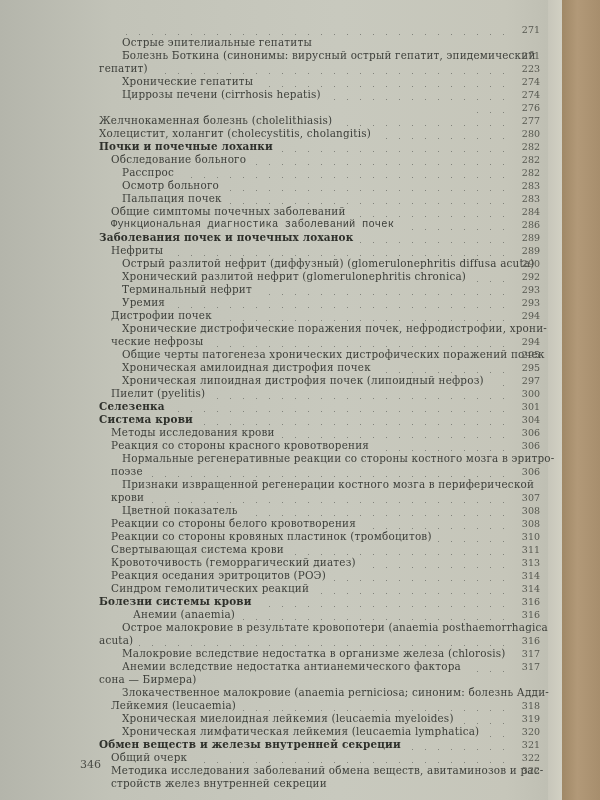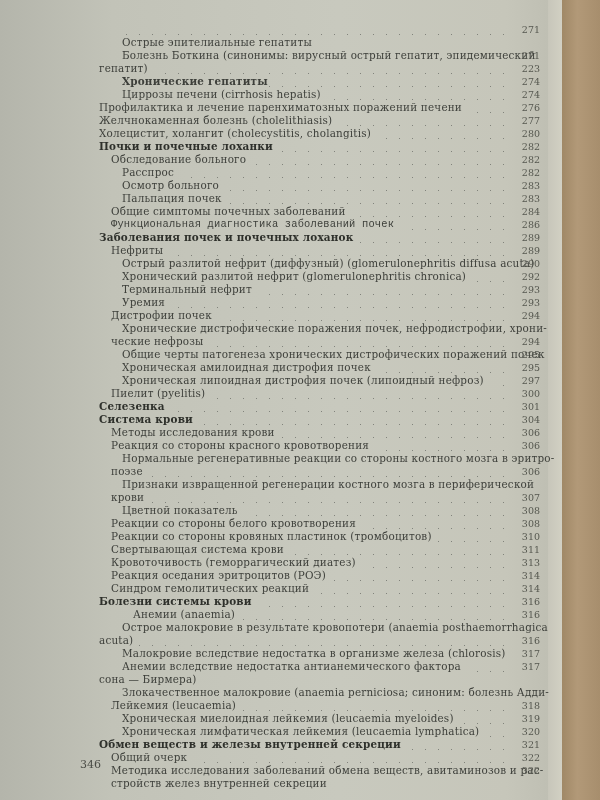--- a/index.html
+++ b/index.html
@@ -72,31 +72,30 @@
       <div class="title" style="background: linear-gradient(90deg, transparent, transparent);">Болезнь Боткина (синонимы: вирусный острый гепатит, эпидемический</div>
       <div class="pg">271</div>
     </div>
     <div class="row lvl0">
       <div class="dots" style="left: 55px;"></div>
       <div class="title" style="background: linear-gradient(90deg, transparent, transparent);">гепатит)</div>
       <div class="pg">223</div>
     </div>
     <div class="row lvl2">
       <div class="dots" style="left: 161px;"></div>
-      <div class="title" style="background: linear-gradient(90deg, transparent, transparent); font-weight: bold;">Хронические гепатиты</div>
+      <div class="title" style="background: linear-gradient(90deg, transparent, transparent);">Хронические гепатиты</div>
       <div class="pg">274</div>
     </div>
     <div class="row lvl2">
       <div class="dots" style="left: 229px;"></div>
       <div class="title" style="background: linear-gradient(90deg, transparent, transparent);">Циррозы печени (cirrhosis hepatis)</div>
       <div class="pg">274</div>
     </div>
     <div class="row lvl0">
       <div class="dots" style="left: 369px;"></div>
-      <div class="title" style="background: linear-gradient(90deg, transparent, transparent);">Профилактика и лечение паренхиматозных поражений печени</div>
       <div class="pg">276</div>
     </div>
     <div class="row lvl0">
       <div class="dots" style="left: 239px;"></div>
       <div class="title" style="background: linear-gradient(90deg, transparent, transparent);">Желчнокаменная болезнь (cholelithiasis)</div>
       <div class="pg">277</div>
     </div>
     <div class="row lvl0">
       <div class="dots" style="left: 278px;"></div>
       <div class="title" style="background: linear-gradient(90deg, transparent, transparent);">Холецистит, холангит (cholecystitis, cholangitis)</div>

